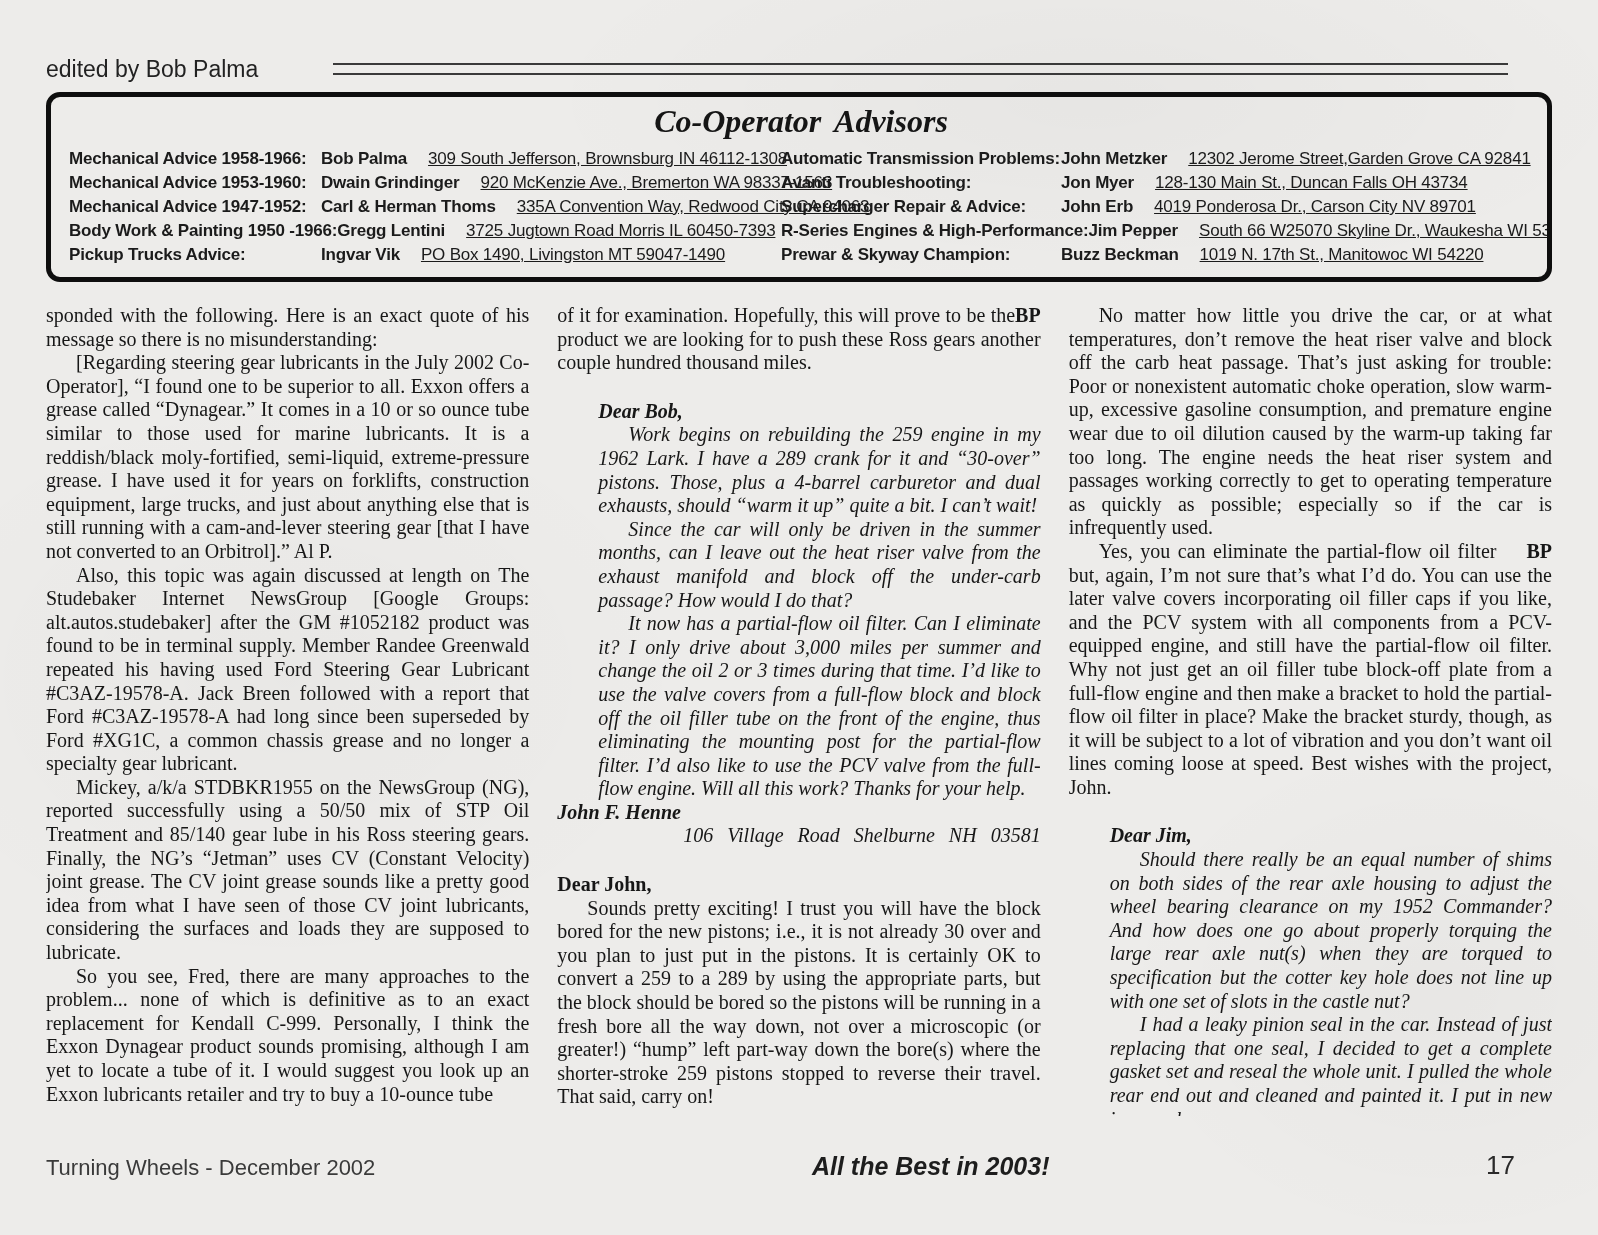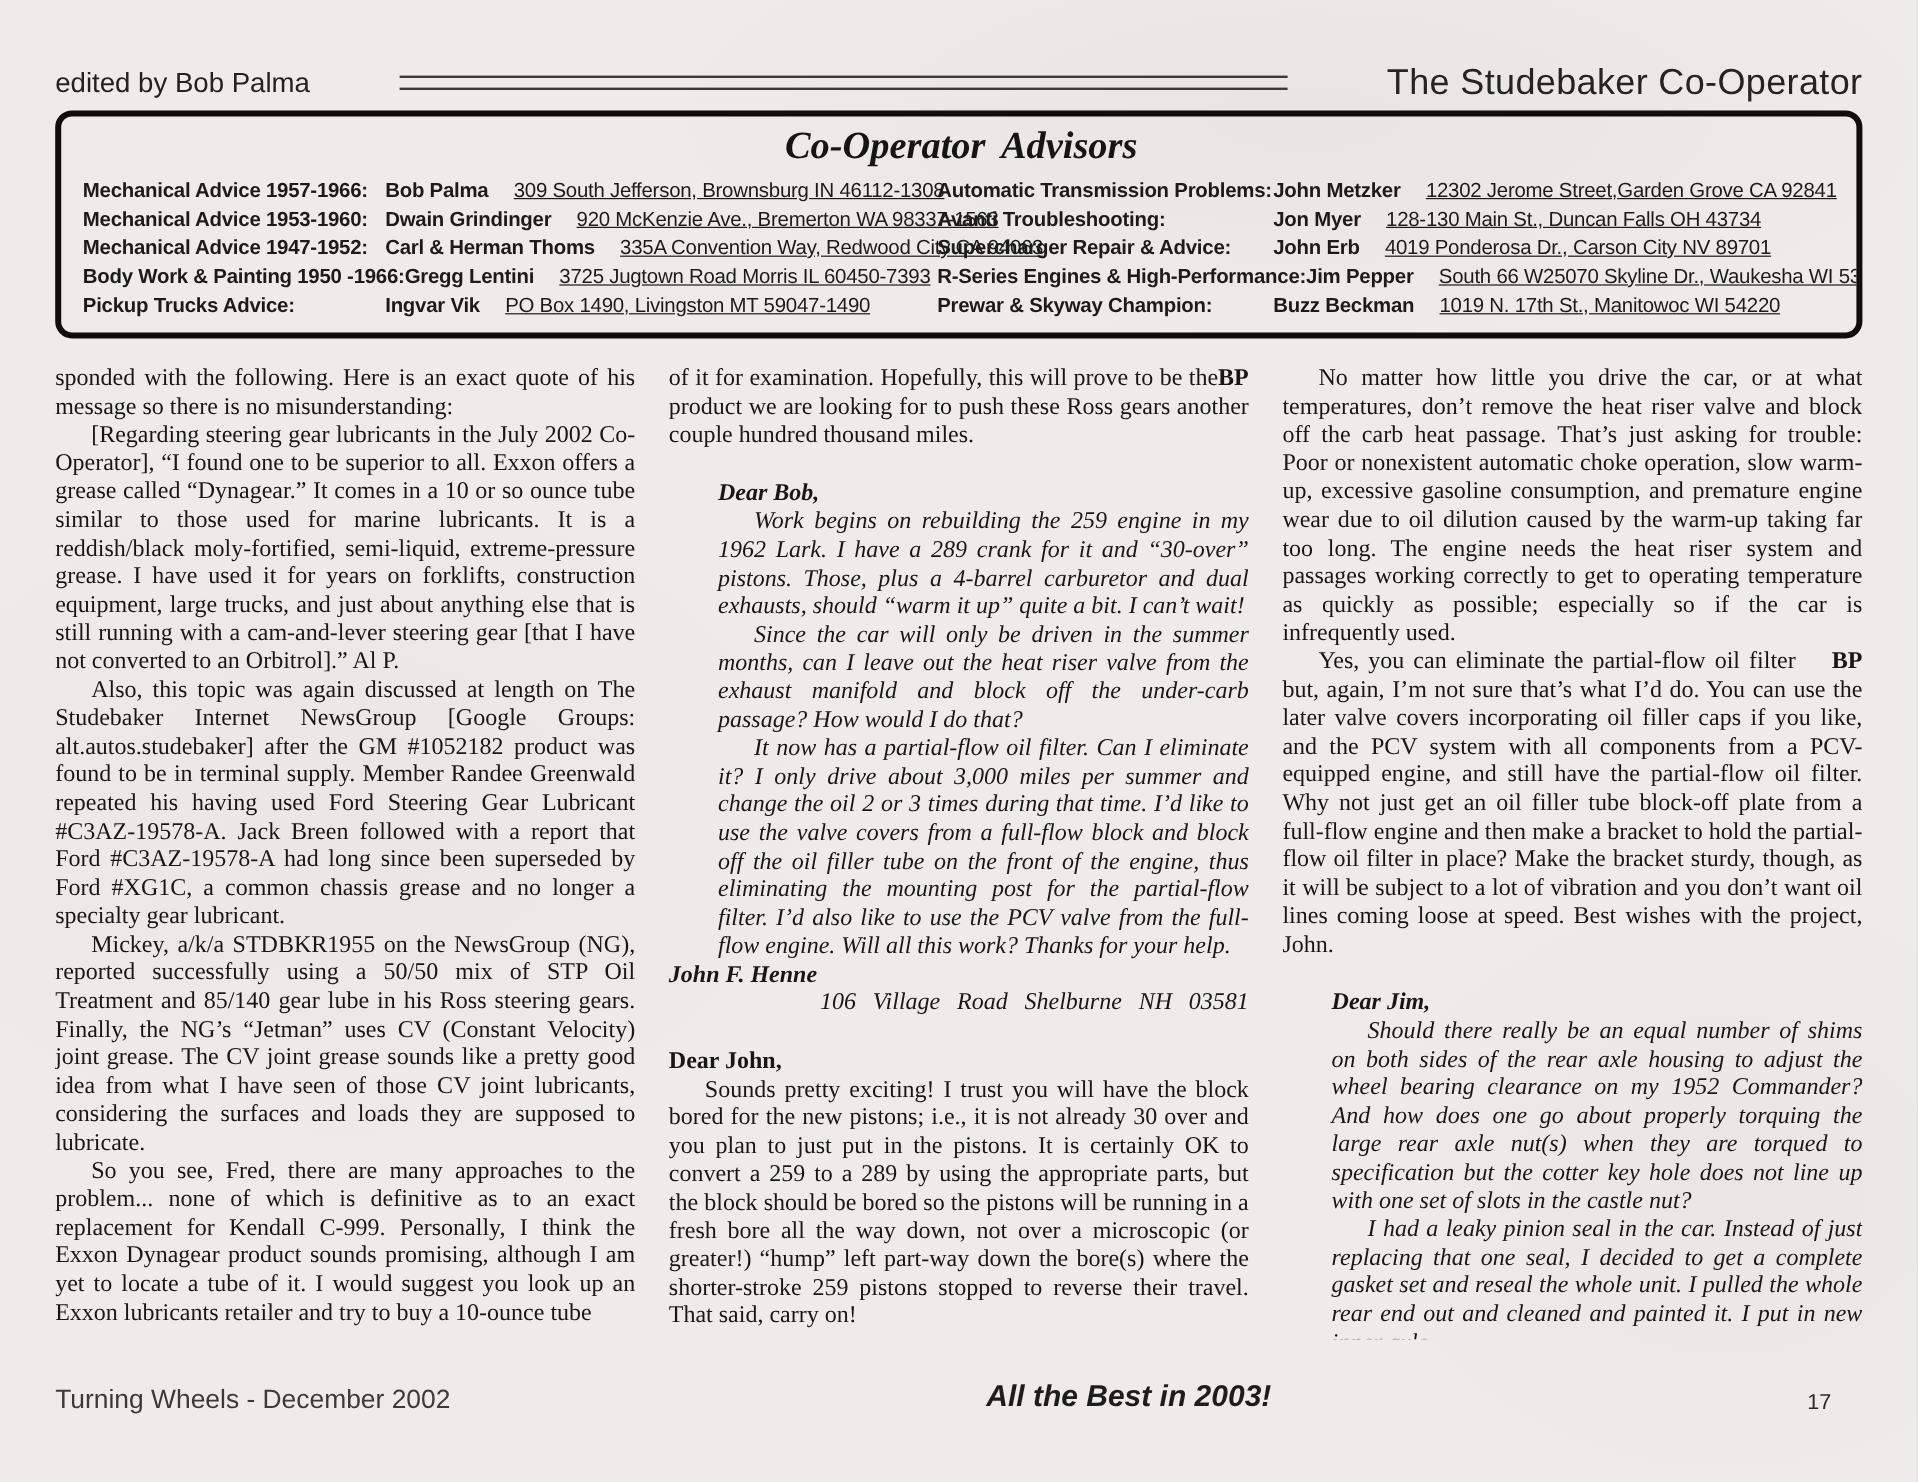--- a/index.html
+++ b/index.html
@@ -72,40 +72,39 @@
   .sig-address { font-style:italic; text-align:right; word-spacing:9px; }
   .bp { float:right; font-weight:700; }
 
   
   .page-footer {
     display:flex; align-items:flex-end; margin-top:34px;
     font-family:"Liberation Sans", sans-serif;
   }
   .footer-left  { font-size:22px; color:#3a3a3a; white-space:nowrap; }
   .footer-center{ flex:1; text-align:center; font-weight:700; font-style:italic; font-size:25px; color:#1d1d1d; }
-  .footer-page  { font-size:18px; color:#2a2a2a; white-space:nowrap; margin-right:26px; }
+  .footer-page  { font-size:26px; color:#2a2a2a; white-space:nowrap; margin-right:37px; }
 </style>
 </head>
 <body>
 
 <div class="page">
 
   <header class="page-header">
     <span class="edited-by">edited by Bob Palma</span>
     <span class="double-rule"></span>
-    <span class="masthead">The Studebaker Co-Operator</span>
   </header>
 
   <section class="advisors-box">
     <h1 class="advisors-title">Co-Operator Advisors</h1>
     <div class="advisors-grid">
 
       <div class="advisors-group left">
         <div class="adv-row">
-          <span class="adv-role">Mechanical Advice 1957-1966:</span>
+          <span class="adv-role">Mechanical Advice 1958-1966:</span>
           <span class="adv-person"><span class="adv-name">Bob Palma</span><span class="adv-addr">309 South Jefferson,  Brownsburg IN 46112-1308</span></span>
         </div>
         <div class="adv-row">
           <span class="adv-role">Mechanical Advice 1953-1960:</span>
           <span class="adv-person"><span class="adv-name">Dwain Grindinger</span><span class="adv-addr">920 McKenzie Ave., Bremerton WA 98337-1563</span></span>
         </div>
         <div class="adv-row">
           <span class="adv-role">Mechanical Advice 1947-1952:</span>
           <span class="adv-person"><span class="adv-name">Carl &amp; Herman Thoms</span><span class="adv-addr">335A Convention Way, Redwood City CA 94063</span></span>
         </div>

